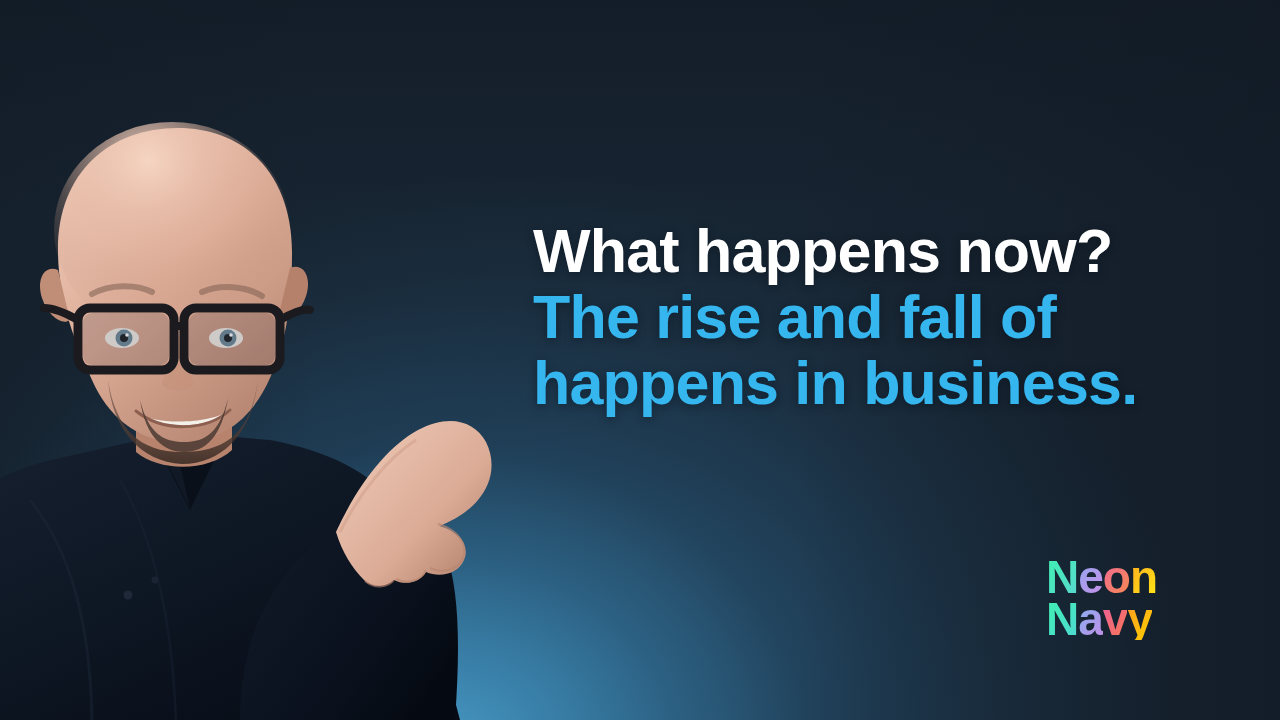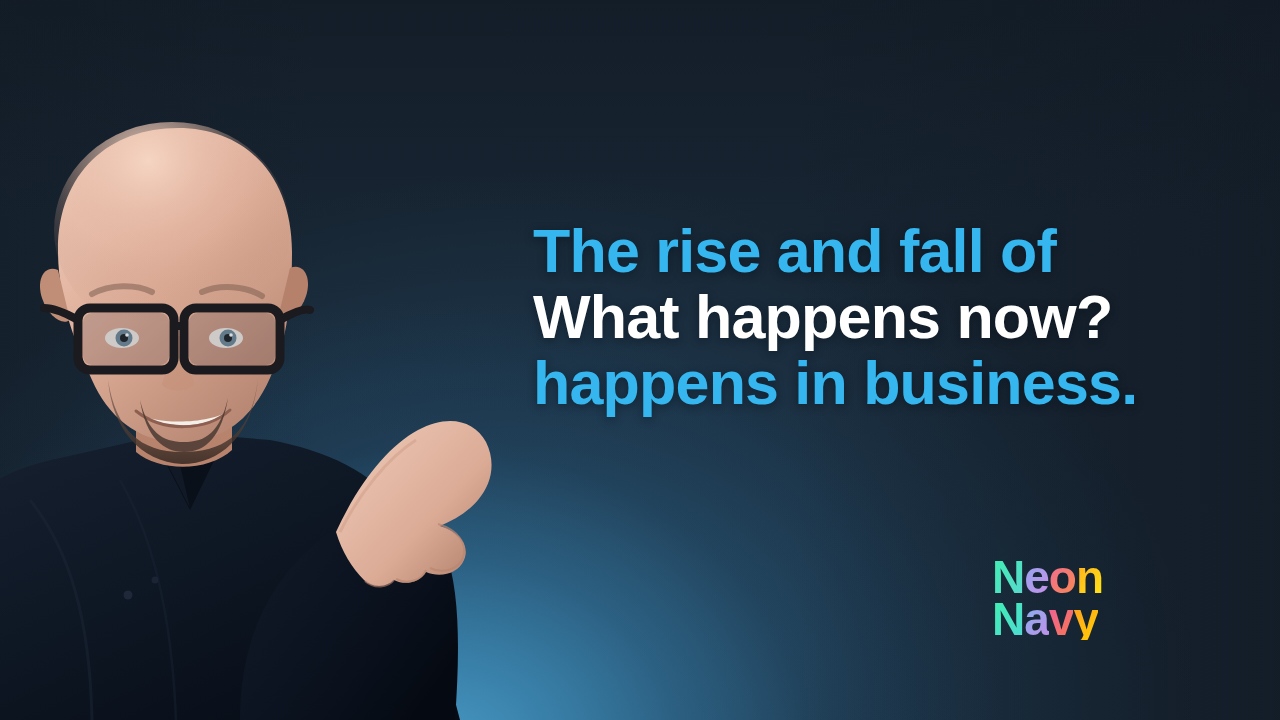--- a/index.html
+++ b/index.html
@@ -78,21 +78,21 @@
     letter-spacing: -0.8px;
     white-space: nowrap;
     text-shadow: 0 2px 10px rgba(6,14,22,0.45);
   }
   .line-1 { color: #ffffff; }
   .line-2, .line-3 { color: #35b6ee; }
 
   
   .logo {
     position: absolute;
-    left: 992px;
+    left: 1046px;
     top: 556px;
     font-weight: bold;
     font-size: 46px;
     line-height: 42px;
     letter-spacing: -1px;
     white-space: nowrap;
   }
   .logo .logo-line { display: block; }
   .logo span.ch {
     display: inline-block;
@@ -232,22 +232,22 @@
           <path d="M 138 240 C 124 232 112 228 104 228" stroke="#1a1a1f" stroke-width="8" fill="none" stroke-linecap="round"></path>
           <path d="M 340 240 C 354 232 364 228 370 230" stroke="#1a1a1f" stroke-width="8" fill="none" stroke-linecap="round"></path>
           <rect x="143" y="233" width="86" height="52" rx="9" fill="#2a3340" opacity="0.18"></rect>
           <rect x="249" y="233" width="86" height="52" rx="9" fill="#2a3340" opacity="0.18"></rect>
         </g>
       </g>
     </svg>
   </div>
 
   <div class="headline">
+    <div class="line line-1" style="color: rgb(255, 255, 255);">What happens now?</div>
     <div class="line line-2" style="color: rgb(53, 182, 238);">The rise and fall of</div>
-    <div class="line line-1" style="color: rgb(255, 255, 255);">What happens now?</div>
     <div class="line line-3" style="color: rgb(53, 182, 238);">happens in business.</div>
   </div>
 
   <div class="logo">
     <span class="logo-line" id="logo-line-0"><span class="ch" style="background-image: linear-gradient(125deg, rgb(63, 240, 176) 0%, rgb(90, 215, 208) 100%);">N</span><span class="ch" style="background-image: linear-gradient(125deg, rgb(142, 168, 239) 0%, rgb(201, 143, 232) 100%);">e</span><span class="ch" style="background-image: linear-gradient(125deg, rgb(240, 104, 154) 0%, rgb(247, 138, 78) 100%);">o</span><span class="ch" style="background-image: linear-gradient(125deg, rgb(255, 168, 31) 0%, rgb(255, 232, 21) 100%);">n</span></span>
     <span class="logo-line" id="logo-line-1"><span class="ch" style="background-image: linear-gradient(125deg, rgb(63, 240, 176) 0%, rgb(79, 217, 212) 100%);">N</span><span class="ch" style="background-image: linear-gradient(125deg, rgb(127, 180, 240) 0%, rgb(196, 141, 232) 100%);">a</span><span class="ch" style="background-image: linear-gradient(125deg, rgb(238, 95, 160) 0%, rgb(248, 119, 79) 100%);">v</span><span class="ch" style="background-image: linear-gradient(125deg, rgb(255, 154, 37) 0%, rgb(255, 208, 0) 100%);">y</span></span>
   </div>
 
 </div>
 

